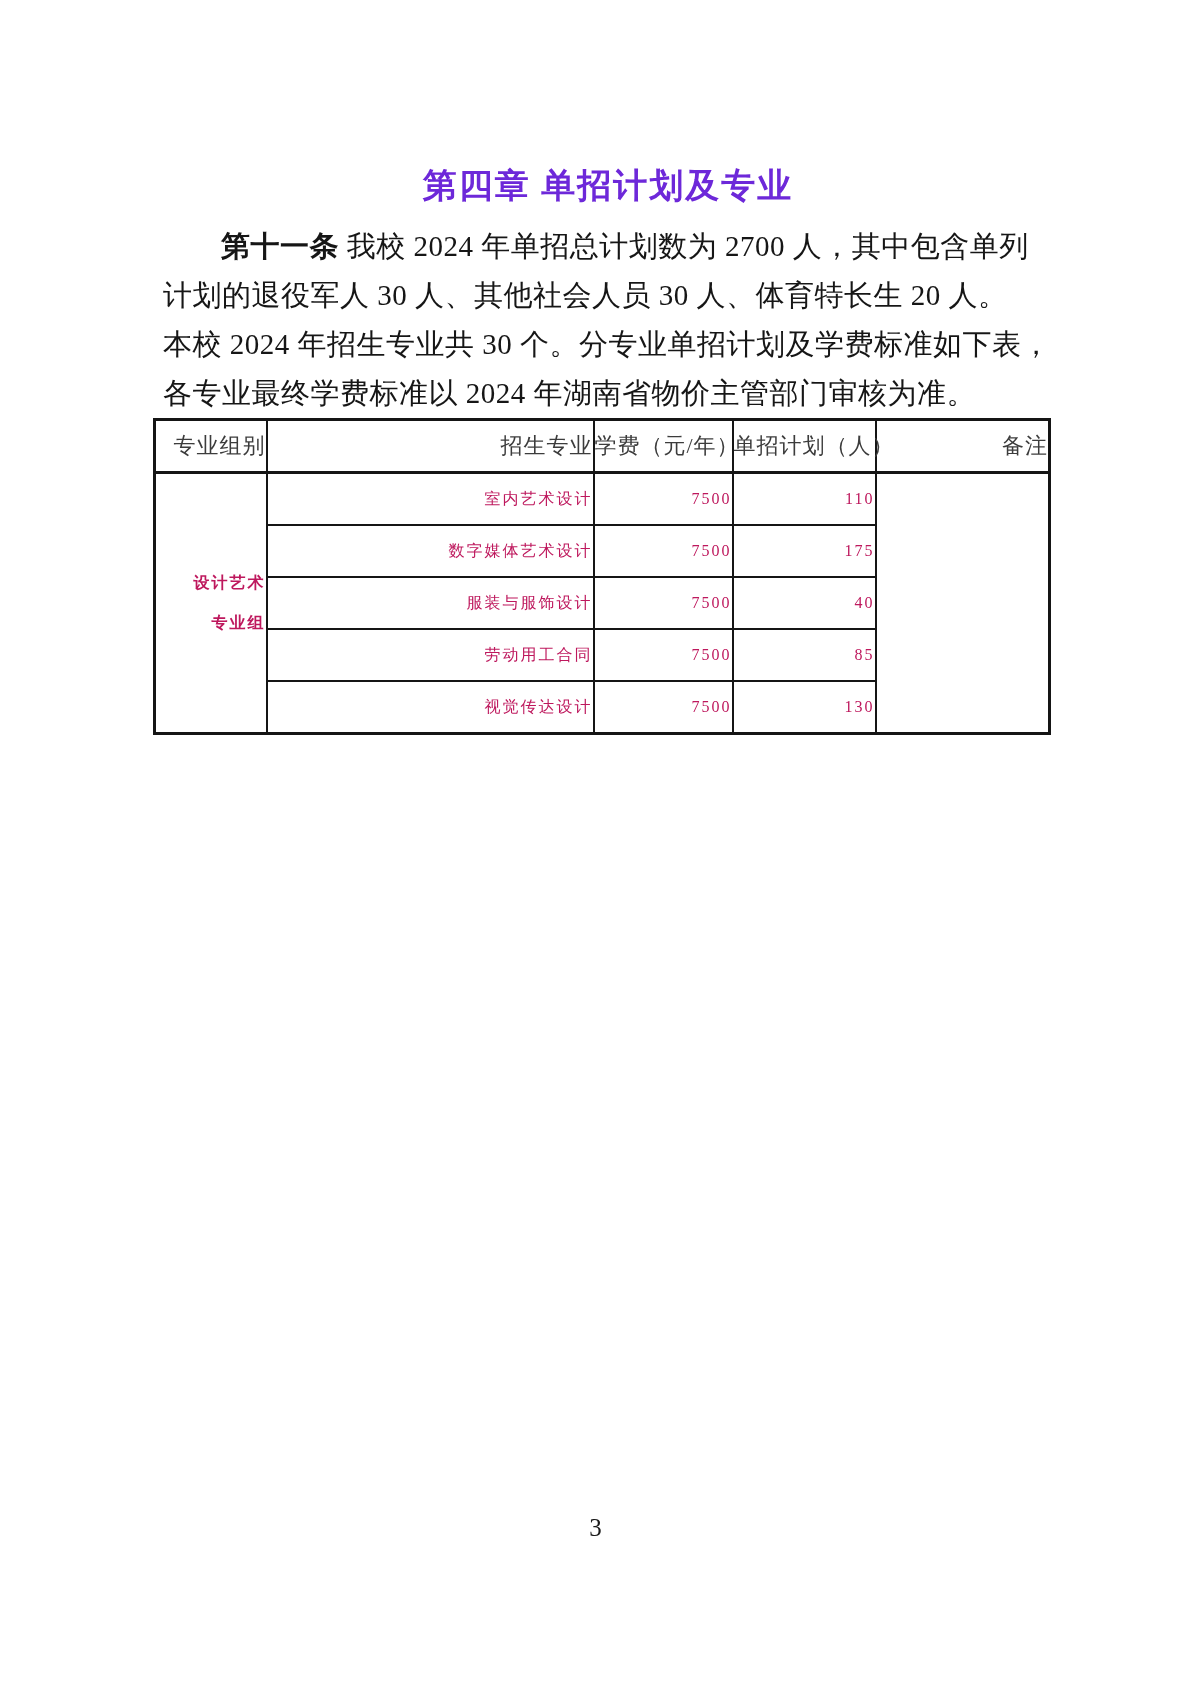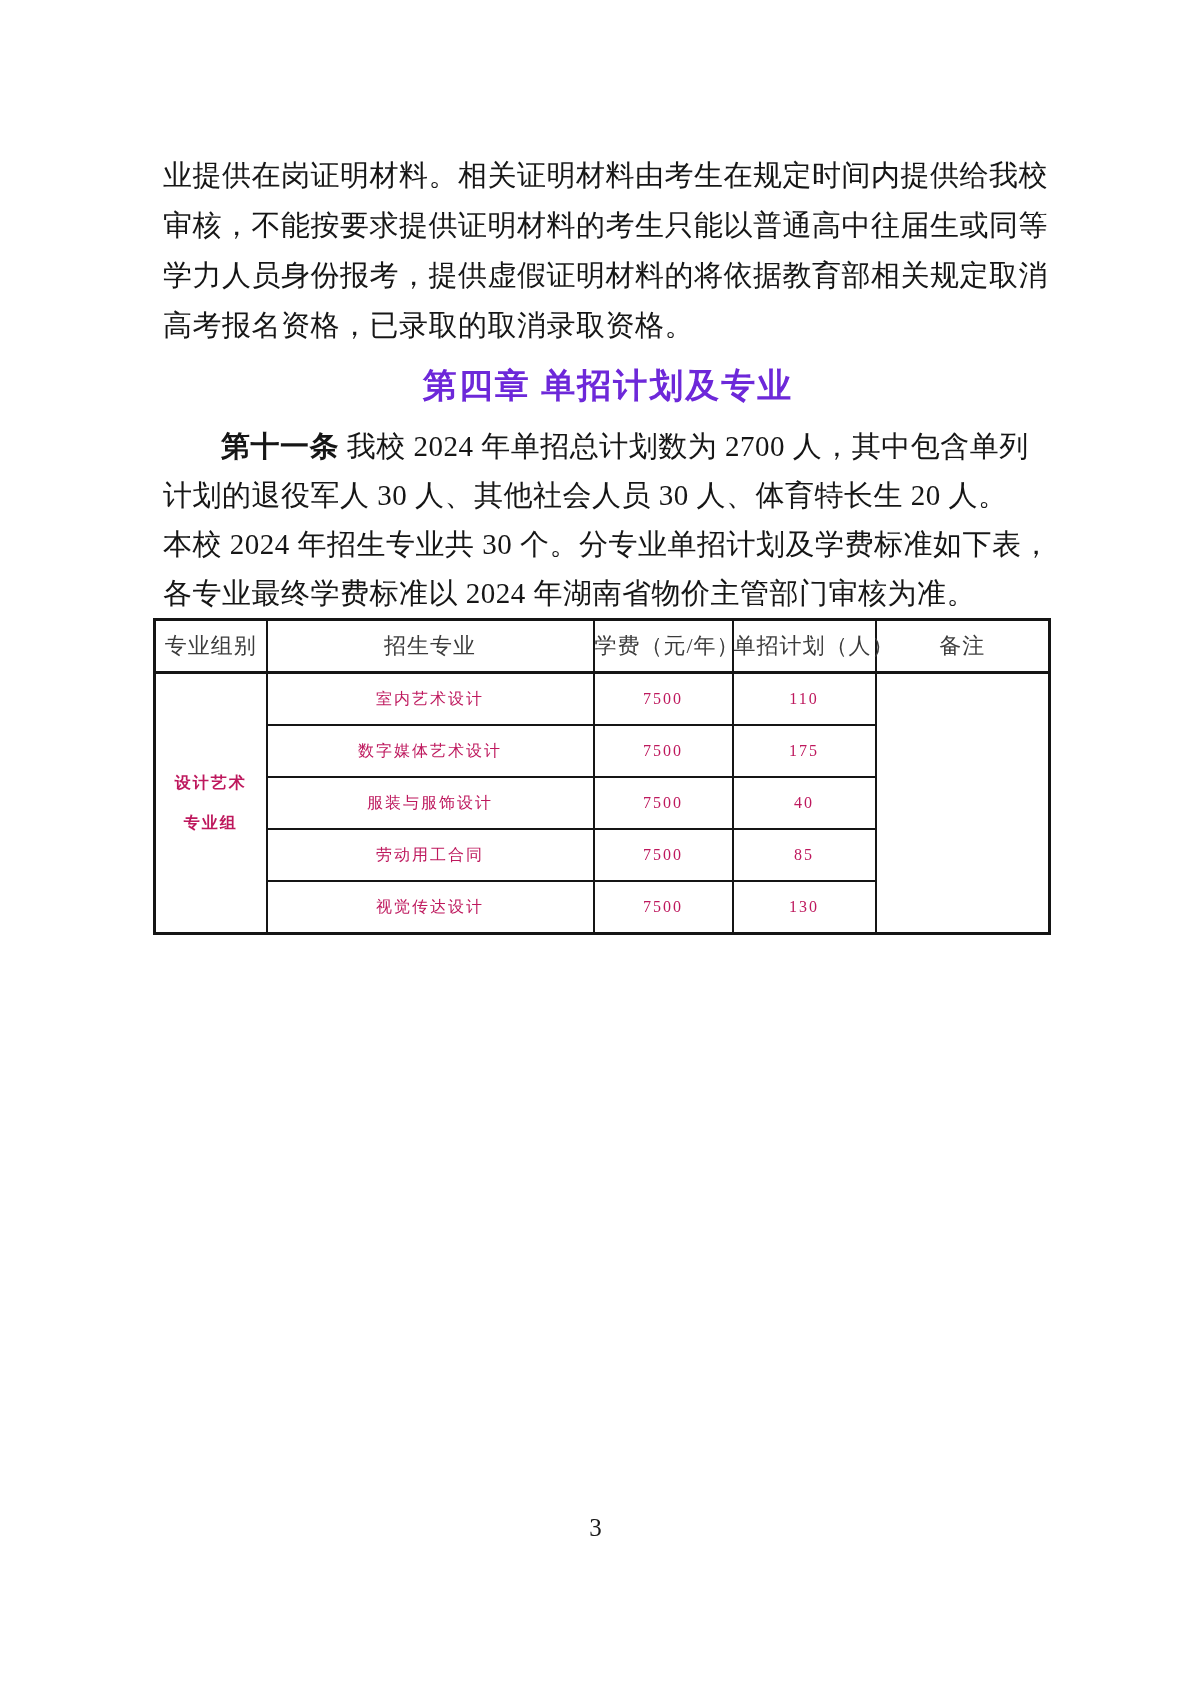--- a/index.html
+++ b/index.html
@@ -42,21 +42,21 @@
 
   table.plan{
     margin-left:-10px;
     width:895px;
     border-collapse:collapse;
     table-layout:fixed;
     border:3px solid #151515;
   }
   table.plan th, table.plan td{
     border:2px solid #151515;
-    text-align:center;
+    text-align:right;
     vertical-align:middle;
     padding:0;
     overflow:visible;
   }
   table.plan thead th{
     height:50px;
     font-weight:normal;
     font-size:22px;
     letter-spacing:1px;
     color:#3c3c3c;
@@ -84,24 +84,20 @@
     line-height:28px;
     color:#1a1a1a;
   }
 </style>
 </head>
 <body>
 
 <div class="page">
   <div class="content">
 
-    <p class="body-text">业提供在岗证明材料。相关证明材料由考生在规定时间内提供给我校
-审核，不能按要求提供证明材料的考生只能以普通高中往届生或同等
-学力人员身份报考，提供虚假证明材料的将依据教育部相关规定取消
-高考报名资格，已录取的取消录取资格。</p>
 
 
 
     <h1 class="chapter">第四章 单招计划及专业</h1>
 
     <p class="body-text indent p4"><span class="bold-lead">第十一条</span><span> 我校 2024 年单招总计划数为 2700 人，其中包含单列
 计划的退役军人 30 人、其他社会人员 30 人、体育特长生 20 人。
 本校 2024 年招生专业共 30 个。分专业单招计划及学费标准如下表，
 各专业最终学费标准以 2024 年湖南省物价主管部门审核为准。</span></p>
 

